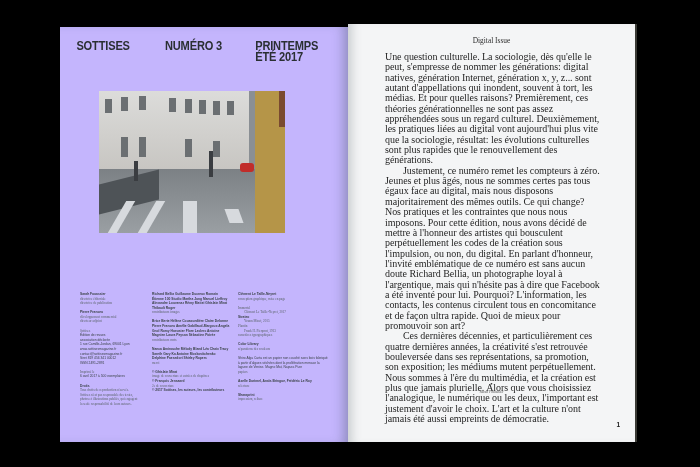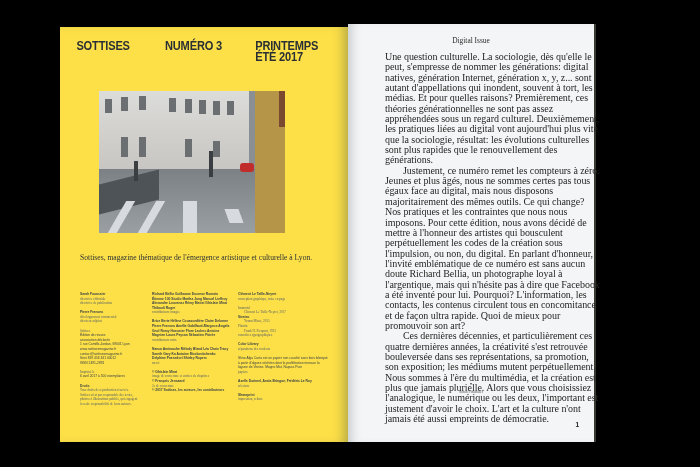--- a/index.html
+++ b/index.html
@@ -2,25 +2,25 @@
 <html><head>
   <meta charset="utf-8">
   <style>
     html, body { margin: 0; padding: 0; }
     body {
       width: 700px; height: 467px; background: #000; position: relative; overflow: hidden;
       font-family: "Liberation Serif", serif;
     }
     .page-left {
       position: absolute; left: 60px; top: 27px; width: 288px; height: 415px;
-      background: #fde047;
+      background: #c4b5fd;
       box-shadow: inset -10px 0 12px -6px rgba(40,60,70,0.35);
     }
     .page-right {
-      position: absolute; left: 348px; top: 24px; width: 246px; height: 418px;
+      position: absolute; left: 348px; top: 24px; width: 287px; height: 418px;
       background: #f4f5f6;
       box-shadow: inset 10px 0 10px -6px rgba(80,90,100,0.25), 2px 0 0 #3a3a35;
     }
     .masthead {
       position: absolute; top: 13px; left: 0; right: 0;
       font-family: "Liberation Sans", sans-serif; font-weight: bold;
       font-size: 13.5px; color: #2a2f33; letter-spacing: -0.2px;
       transform: scaleX(0.82); transform-origin: left top;
     }
     .masthead span { position: absolute; white-space: nowrap; line-height: 11px; }
@@ -102,21 +102,20 @@
     <div class="stripe" style="left:48px"></div>
     <div class="stripe" style="left:84px;transform:none;width:14px"></div>
     <div class="stripe" style="left:128px;top:118px;height:14px;width:14px;transform:skewX(20deg)"></div>
     <div class="person" style="left:35px;top:70px"></div>
     <div class="person" style="left:110px;top:60px;height:26px"></div>
     <div class="car"></div>
     <div class="wall"></div>
     <div class="wall2"></div>
   </div>
 
-  <div class="tagline">Sottises, magazine thématique de l'émergence artistique et culturelle à Lyon.</div>
 
   <div class="credits col1">
     <div class="sec">
         <div class="b">Sarah Fouassier</div>
         <div class="s">directrice éditoriale</div>
         <div class="s">directrice de publication</div>
       </div>
     <div class="sec">
         <div class="b">Pierre Franceu</div>
         <div class="s">développement commercial</div>

